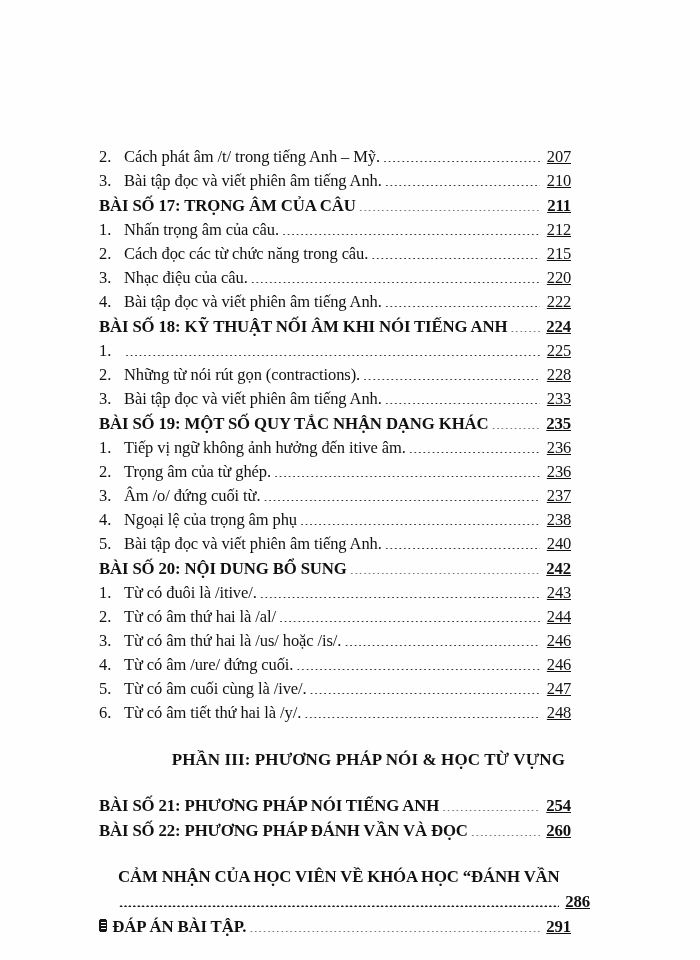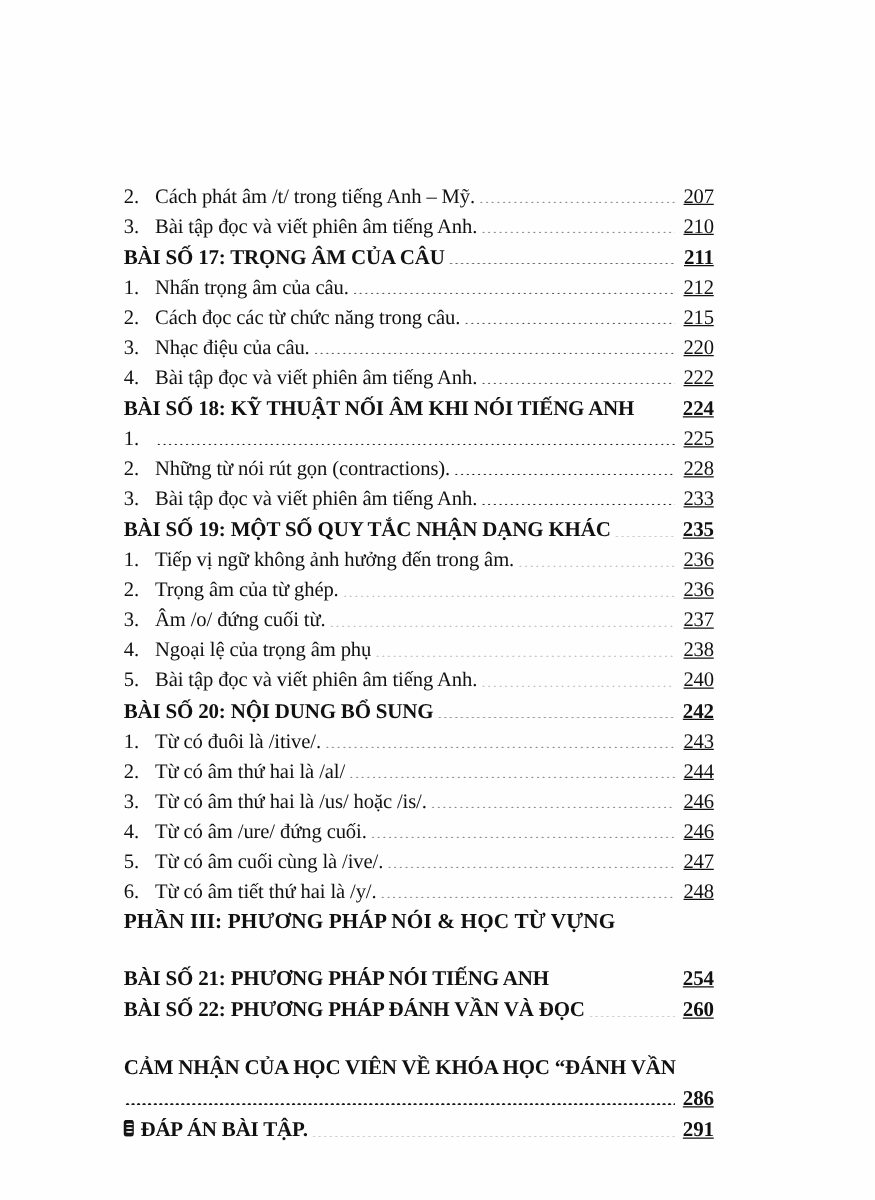--- a/index.html
+++ b/index.html
@@ -98,38 +98,40 @@
   .row.head .leader::after {
     font-weight: bold;
     letter-spacing: 0.3px;
   }
 
   
   .row.item .label { }
 
   
   .part-title {
-    text-align: left;
+    text-align: right;
     font-weight: bold;
     font-size: 17px;
     letter-spacing: 0.1px;
+    margin-top: 23px;
     margin-bottom: 0;
     line-height: 24px;
     padding-right: 6px;
   }
 
   .gap-sm { height: 21px; }
 
   
   .blockrow {
     font-weight: bold;
     font-size: 16.8px;
     line-height: 25px;
     letter-spacing: -0.15px;
     width: 100%;
+    margin-left: 19px;
   }
   .blockrow .firstline {
     display: block;
     white-space: nowrap;
   }
 
   .icon-book {
     display: inline-block;
     width: 17px;
     height: 13px;
@@ -247,21 +249,21 @@
     </div>
 
     <div class="row head">
       <span class="label">BÀI SỐ 19:  MỘT SỐ QUY TẮC NHẬN DẠNG KHÁC</span>
       <span class="leader"></span>
       <span class="pg">235</span>
     </div>
 
     <div class="row item">
       <span class="num">1.</span>
-      <span class="label">Tiếp vị ngữ không ảnh hưởng đến trong âm.</span>
+      <span class="label">Tiếp vị ngữ không ảnh hưởng đến itive âm.</span>
       <span class="leader"></span>
       <span class="pg">236</span>
     </div>
 
     <div class="row item">
       <span class="num">2.</span>
       <span class="label">Trọng âm của từ ghép.</span>
       <span class="leader"></span>
       <span class="pg">236</span>
     </div>

